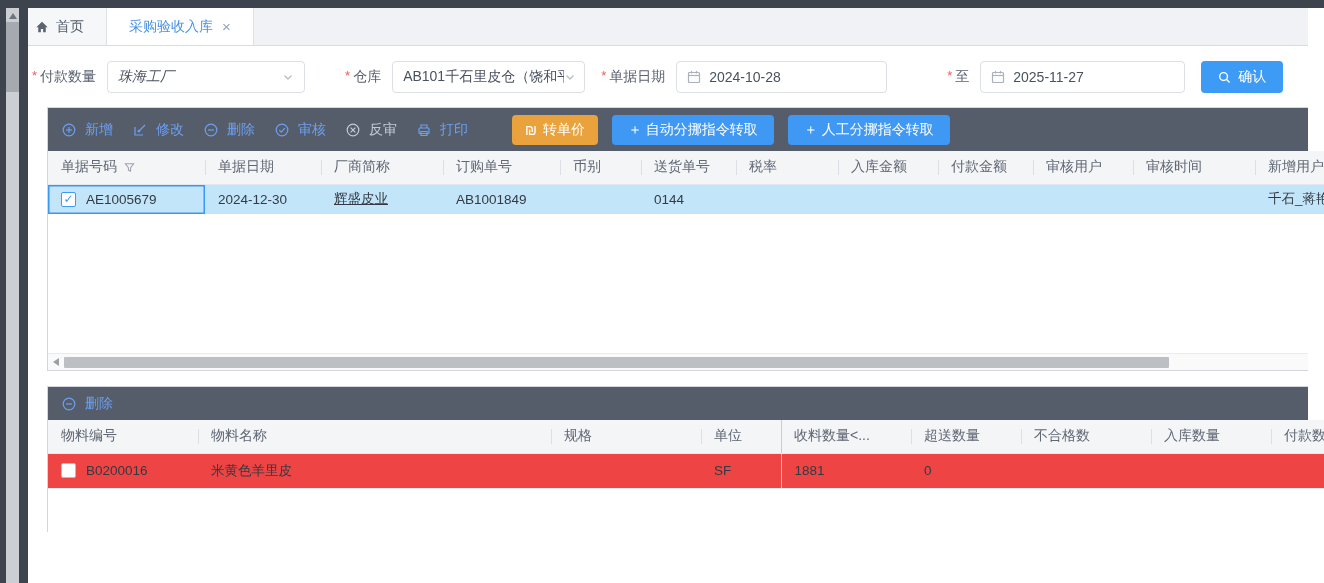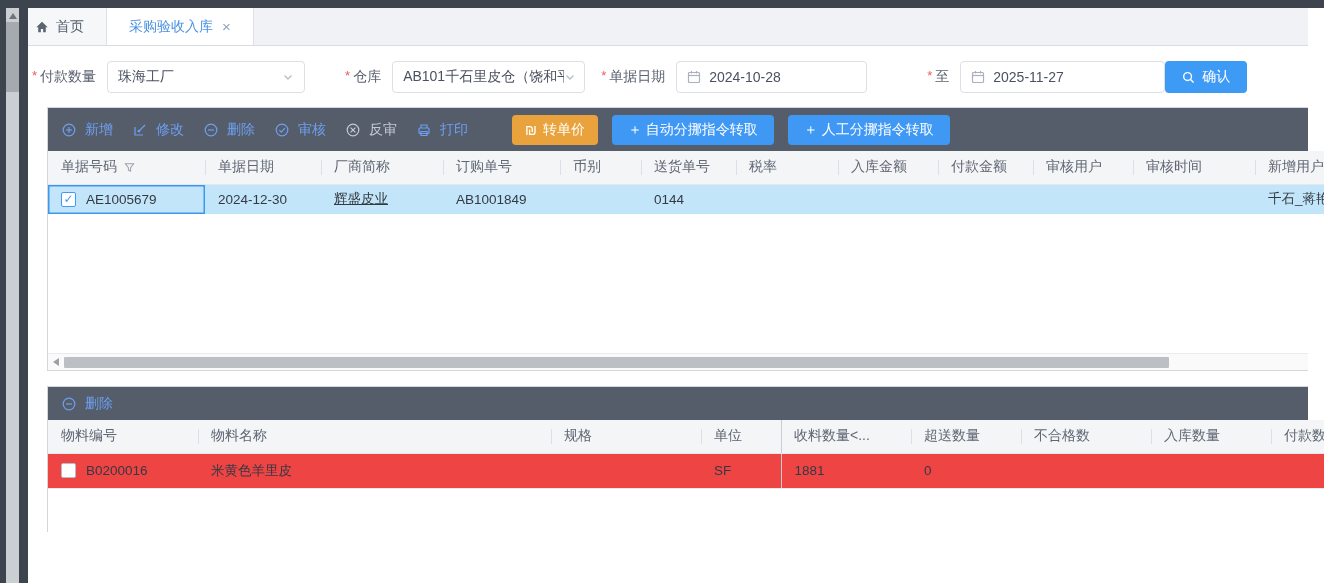--- a/index.html
+++ b/index.html
@@ -94,41 +94,41 @@
       <span>首页</span>
     </div>
     <div class="tab active">
       <span>采购验收入库</span>
       <span class="close">×</span>
     </div>
   </div>
 
   <div class="filters">
     <span class="flabel" style="margin-right:11px;"><span class="req">*</span><span>付款数量</span></span>
-    <div class="ibox" style="width:198px;">
+    <div class="ibox" style="width:198px;font-style:italic;">
       <span>珠海工厂</span>
       <span class="chev icon">
         <svg width="12" height="12" viewBox="0 0 12 12">
             <polyline points="2.5,4.5 6,8 9.5,4.5" fill="none" stroke="currentColor" stroke-width="1.4"></polyline>
           </svg>
       </span>
     </div>
 
     <span class="flabel" style="margin-left:40px; margin-right:11px;"><span class="req">*</span><span>仓库</span></span>
     <div class="ibox" style="width:193px; padding-right:8px;">
       <span style="overflow:hidden; white-space:nowrap;">AB101千石里皮仓（饶和平</span>
       <span class="chev icon">
         <svg width="12" height="12" viewBox="0 0 12 12">
             <polyline points="2.5,4.5 6,8 9.5,4.5" fill="none" stroke="currentColor" stroke-width="1.4"></polyline>
           </svg>
       </span>
     </div>
 
     <span class="flabel" style="margin-left:16px; margin-right:11px;"><span class="req">*</span><span>单据日期</span></span>
-    <div class="ibox" style="width:191px;">
+    <div class="ibox" style="width:211px;">
       <span class="cal icon">
         <svg width="14" height="14" viewBox="0 0 14 14">
             <rect x="1.5" y="2.5" width="11" height="10" rx="1" fill="none" stroke="currentColor" stroke-width="1.2"></rect>
             <line x1="1.5" y1="5.5" x2="12.5" y2="5.5" stroke="currentColor" stroke-width="1.2"></line>
             <line x1="4.5" y1="1" x2="4.5" y2="3.5" stroke="currentColor" stroke-width="1.2"></line>
             <line x1="9.5" y1="1" x2="9.5" y2="3.5" stroke="currentColor" stroke-width="1.2"></line>
           </svg>
       </span>
       <span>2024-10-28</span>
     </div>
@@ -139,21 +139,21 @@
         <svg width="14" height="14" viewBox="0 0 14 14">
             <rect x="1.5" y="2.5" width="11" height="10" rx="1" fill="none" stroke="currentColor" stroke-width="1.2"></rect>
             <line x1="1.5" y1="5.5" x2="12.5" y2="5.5" stroke="currentColor" stroke-width="1.2"></line>
             <line x1="4.5" y1="1" x2="4.5" y2="3.5" stroke="currentColor" stroke-width="1.2"></line>
             <line x1="9.5" y1="1" x2="9.5" y2="3.5" stroke="currentColor" stroke-width="1.2"></line>
           </svg>
       </span>
       <span>2025-11-27</span>
     </div>
 
-    <button class="btn-confirm" style="">
+    <button class="btn-confirm" style="margin-left:16px;">
       <span class="icon">
         <svg width="13" height="13" viewBox="0 0 14 14">
             <circle cx="6" cy="6" r="4.2" fill="none" stroke="#fff" stroke-width="1.5"></circle>
             <line x1="9.2" y1="9.2" x2="12.5" y2="12.5" stroke="#fff" stroke-width="1.5"></line>
           </svg>
       </span>
       <span>确认</span>
     </button>
   </div>
 

